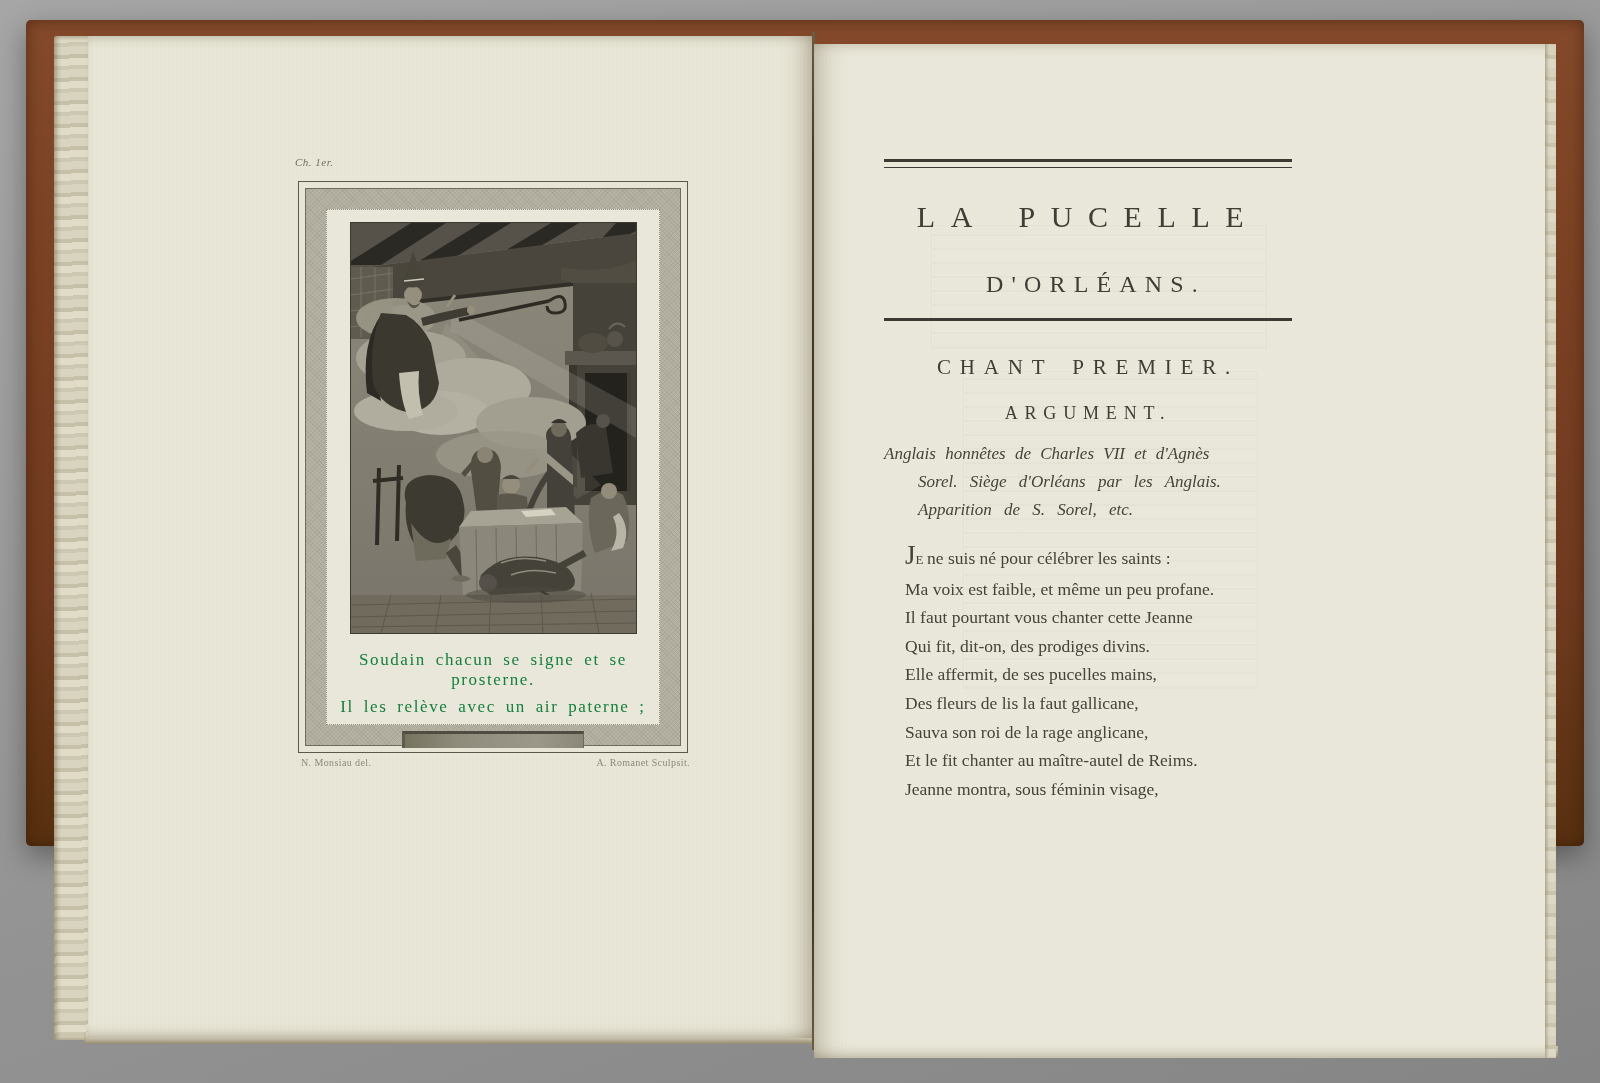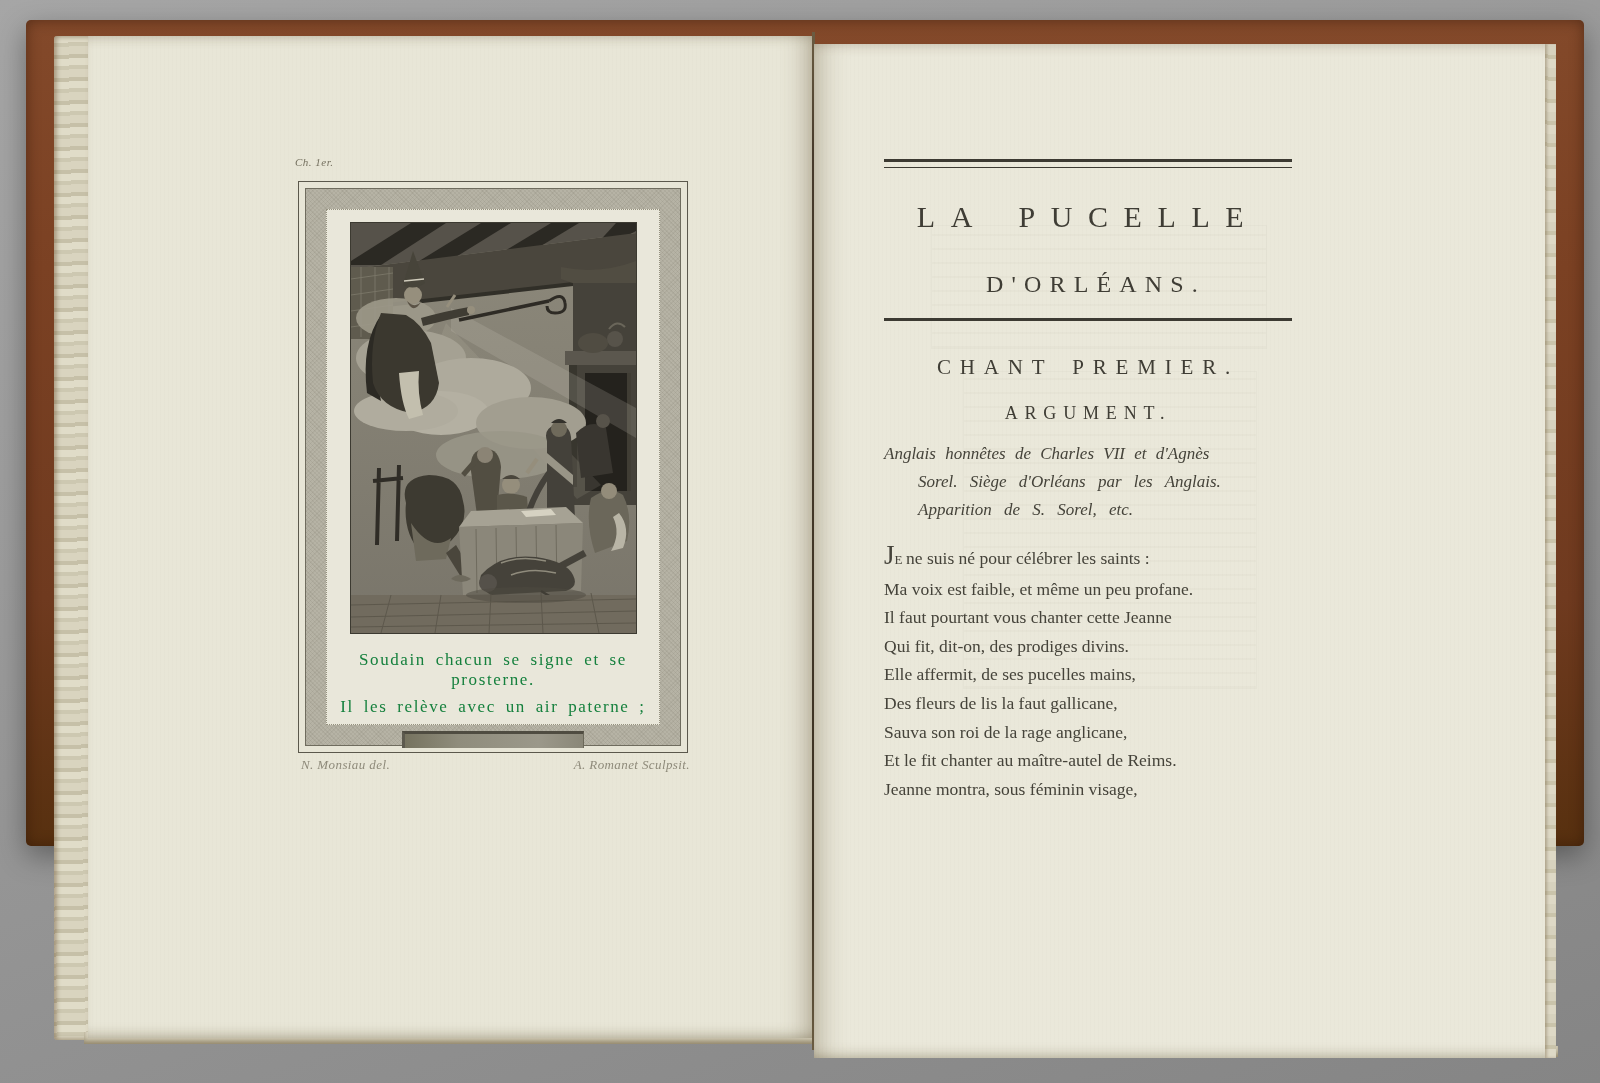--- a/index.html
+++ b/index.html
@@ -40,21 +40,21 @@
       repeating-linear-gradient(-45deg,rgba(60,55,40,.06) 0 1px,transparent 1px 3px);}
   .plate-inner{width:100%;height:100%;box-sizing:border-box;border:1px dotted #95917f;background:#e9e7da;
     text-align:center;padding-top:13px;position:relative;}
   .engraving{display:inline-block;box-shadow:0 0 0 1px #3c3a31;}
   .plate-caption{font-size:17px;color:#15803d;letter-spacing:1.6px;word-spacing:4px;}
   .cap1{margin-top:13px;}
   .cap2{margin-top:7px;}
   .plate-tablet{margin:14px auto 0;width:178px;height:14px;
     background:linear-gradient(90deg,#76735f,#8f8c7c 30%,#9b988a 75%,#8a8778);
     border-top:3px solid #4f4c41;border-left:3px solid #5d5a4e;border-right:1px solid #6b6859;}
-  .credit{position:absolute;top:721px;font-style:italic;font-size:13px;color:#8e8a7a;letter-spacing:.4px;}
+  .credit{position:absolute;top:721px;font-size:10px;color:#8e8a7a;letter-spacing:.4px;}
   .credit-left{left:213px;}
   .credit-right{right:122px;}
   
   .showthrough{position:absolute;opacity:.6;
     background:repeating-linear-gradient(0deg,rgba(110,105,80,.055) 0 2px,rgba(110,105,80,0) 2px 14px);
     outline:1px solid rgba(110,105,80,.06);}
   .st1{left:118px;top:182px;width:334px;height:122px;}
   .st2{left:150px;top:328px;width:292px;height:316px;}
   .tcol{position:absolute;left:70px;width:408px;text-align:center;color:#3f3d35;}
   .rule-double{top:115px;height:5px;border-top:3px solid #3c3a32;border-bottom:1px solid #3c3a32;}
@@ -62,21 +62,21 @@
   .title1{top:156px;font-size:30px;letter-spacing:.52em;word-spacing:.3em;white-space:nowrap;}
   .title2{top:219px;font-size:24px;letter-spacing:.34em;word-spacing:.2em;white-space:nowrap;}
   .chant{top:311px;font-size:21px;letter-spacing:.42em;word-spacing:.25em;white-space:nowrap;}
   .argument-h{top:359px;font-size:18px;letter-spacing:.38em;white-space:nowrap;}
   .argument{position:absolute;left:70px;top:396px;width:420px;text-align:left;color:#45433a;
     font-style:italic;font-size:17px;line-height:28px;}
   .arg-line{word-spacing:5px;white-space:nowrap;}
   .arg-indent{margin-left:34px;word-spacing:8px;}
   .poem{position:absolute;left:70px;top:500px;width:430px;text-align:left;color:#45433a;
     font-size:17.5px;line-height:28.6px;}
-  .poem-line{white-space:nowrap;}
+  .poem-line{white-space:nowrap;margin-left:21px;}
   .initial{font-size:27px;line-height:0;}
   .smallcap{font-size:13px;margin-right:.28em;}
 </style>
 </head>
 <body>
 
 <div class="stage">
   <div class="book">
     <div class="deckle-left"></div>
     <div class="edge-bottom-left"></div>

